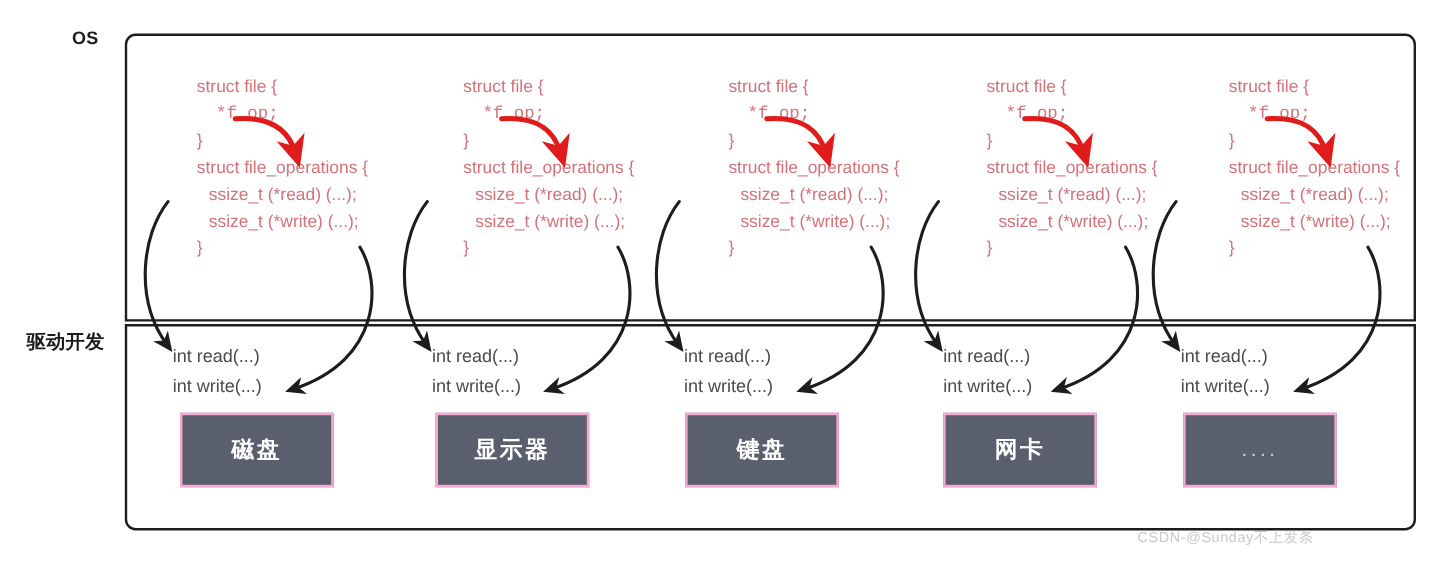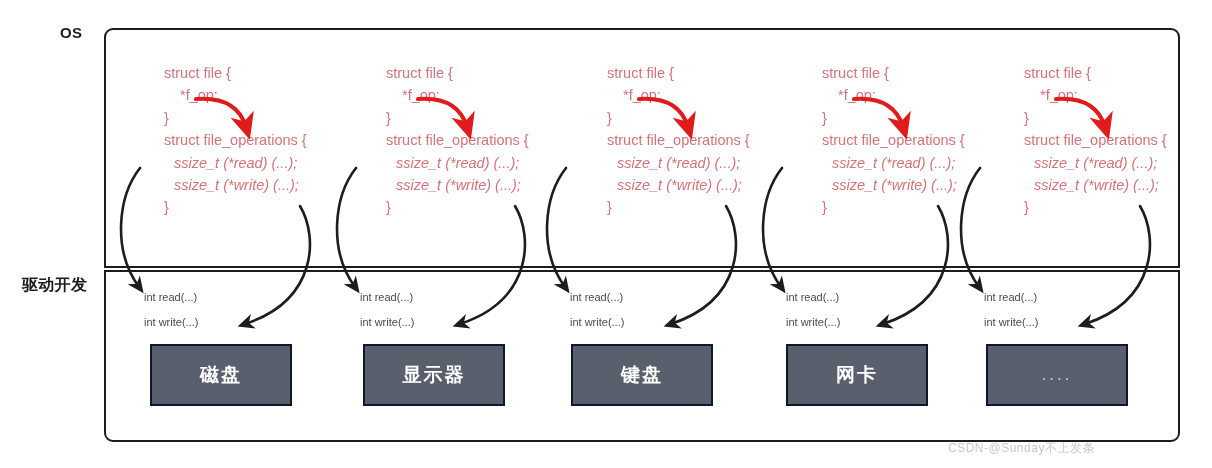--- a/index.html
+++ b/index.html
@@ -38,41 +38,41 @@
     position:absolute;
     top:62px;
     width:205px;
     color:#d4737a;
     font-size:14.5px;
     line-height:22.4px;
     white-space:nowrap;
     margin-left:36px;
   }
   .code-col .ln{display:block;}
-  .code-col .ind1{padding-left:16px;}
-  .code-col .ind2{padding-left:10px;font-style:italic;}
+  .code-col .ind1{padding-left:16px;font-family:Liberation Mono, monospace;}
+  .code-col .ind2{padding-left:10px;}
 
   
   .fn-col{
     position:absolute;
     top:285px;
     color:#4a4a4a;
-    font-size:11px;
+    font-size:15px;
     line-height:25px;
     white-space:nowrap;
   }
   .fn-col .ln{display:block;}
 
   
   .device-box{
     position:absolute;
     top:344px;
-    width:142px;height:62px;
+    width:128px;height:62px;
     background:#5a5f6e;
-    border:2px solid #0f172a;
+    border:2px solid #f9a8d4;
     box-sizing:border-box;
     display:flex;align-items:center;justify-content:center;
     color:#ffffff;
     font-size:19px;
     font-weight:bold;
     letter-spacing:2px;
   }
   .device-box.dots{color:#cfd2d8;font-size:17px;letter-spacing:3px;font-weight:normal;}
 
   

